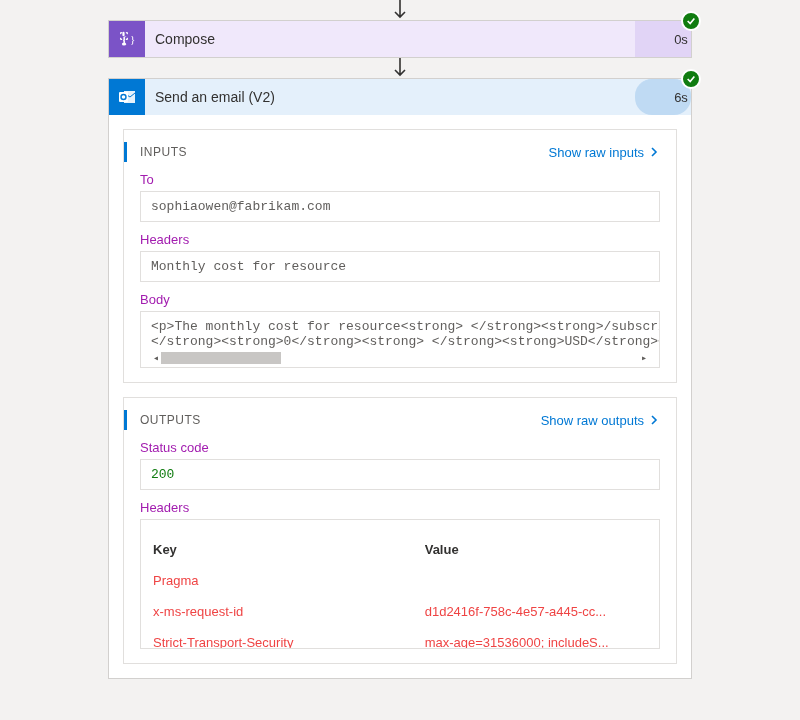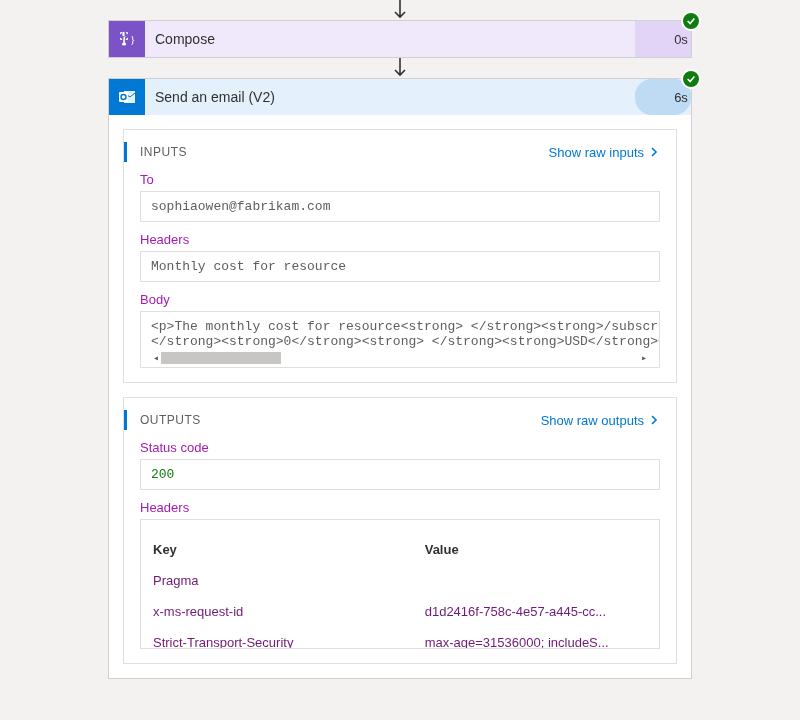--- a/index.html
+++ b/index.html
@@ -162,21 +162,21 @@
     position: relative;
   }
   .headers-table::-webkit-scrollbar { width: 16px; }
   .headers-table::-webkit-scrollbar-thumb { background: #c8c6c4; }
   .headers-table::-webkit-scrollbar-track { background: #f3f2f1; }
   .headers-table::-webkit-scrollbar-button { background:#f3f2f1; height:16px; }
   .headers-inner { padding: 14px 12px 8px 12px; }
   .headers-row {
     display: flex;
     padding: 8px 0;
-    color: #701a75;
+    color: #ef4444;
     font-size: 13px;
   }
   .headers-head .headers-row {
     color: #323130;
     font-weight: 600;
     font-size: 13px;
   }
   .headers-key { width: 55%; }
   .headers-val { width: 45%; overflow: hidden; text-overflow: ellipsis; white-space: nowrap; }
 </style>

